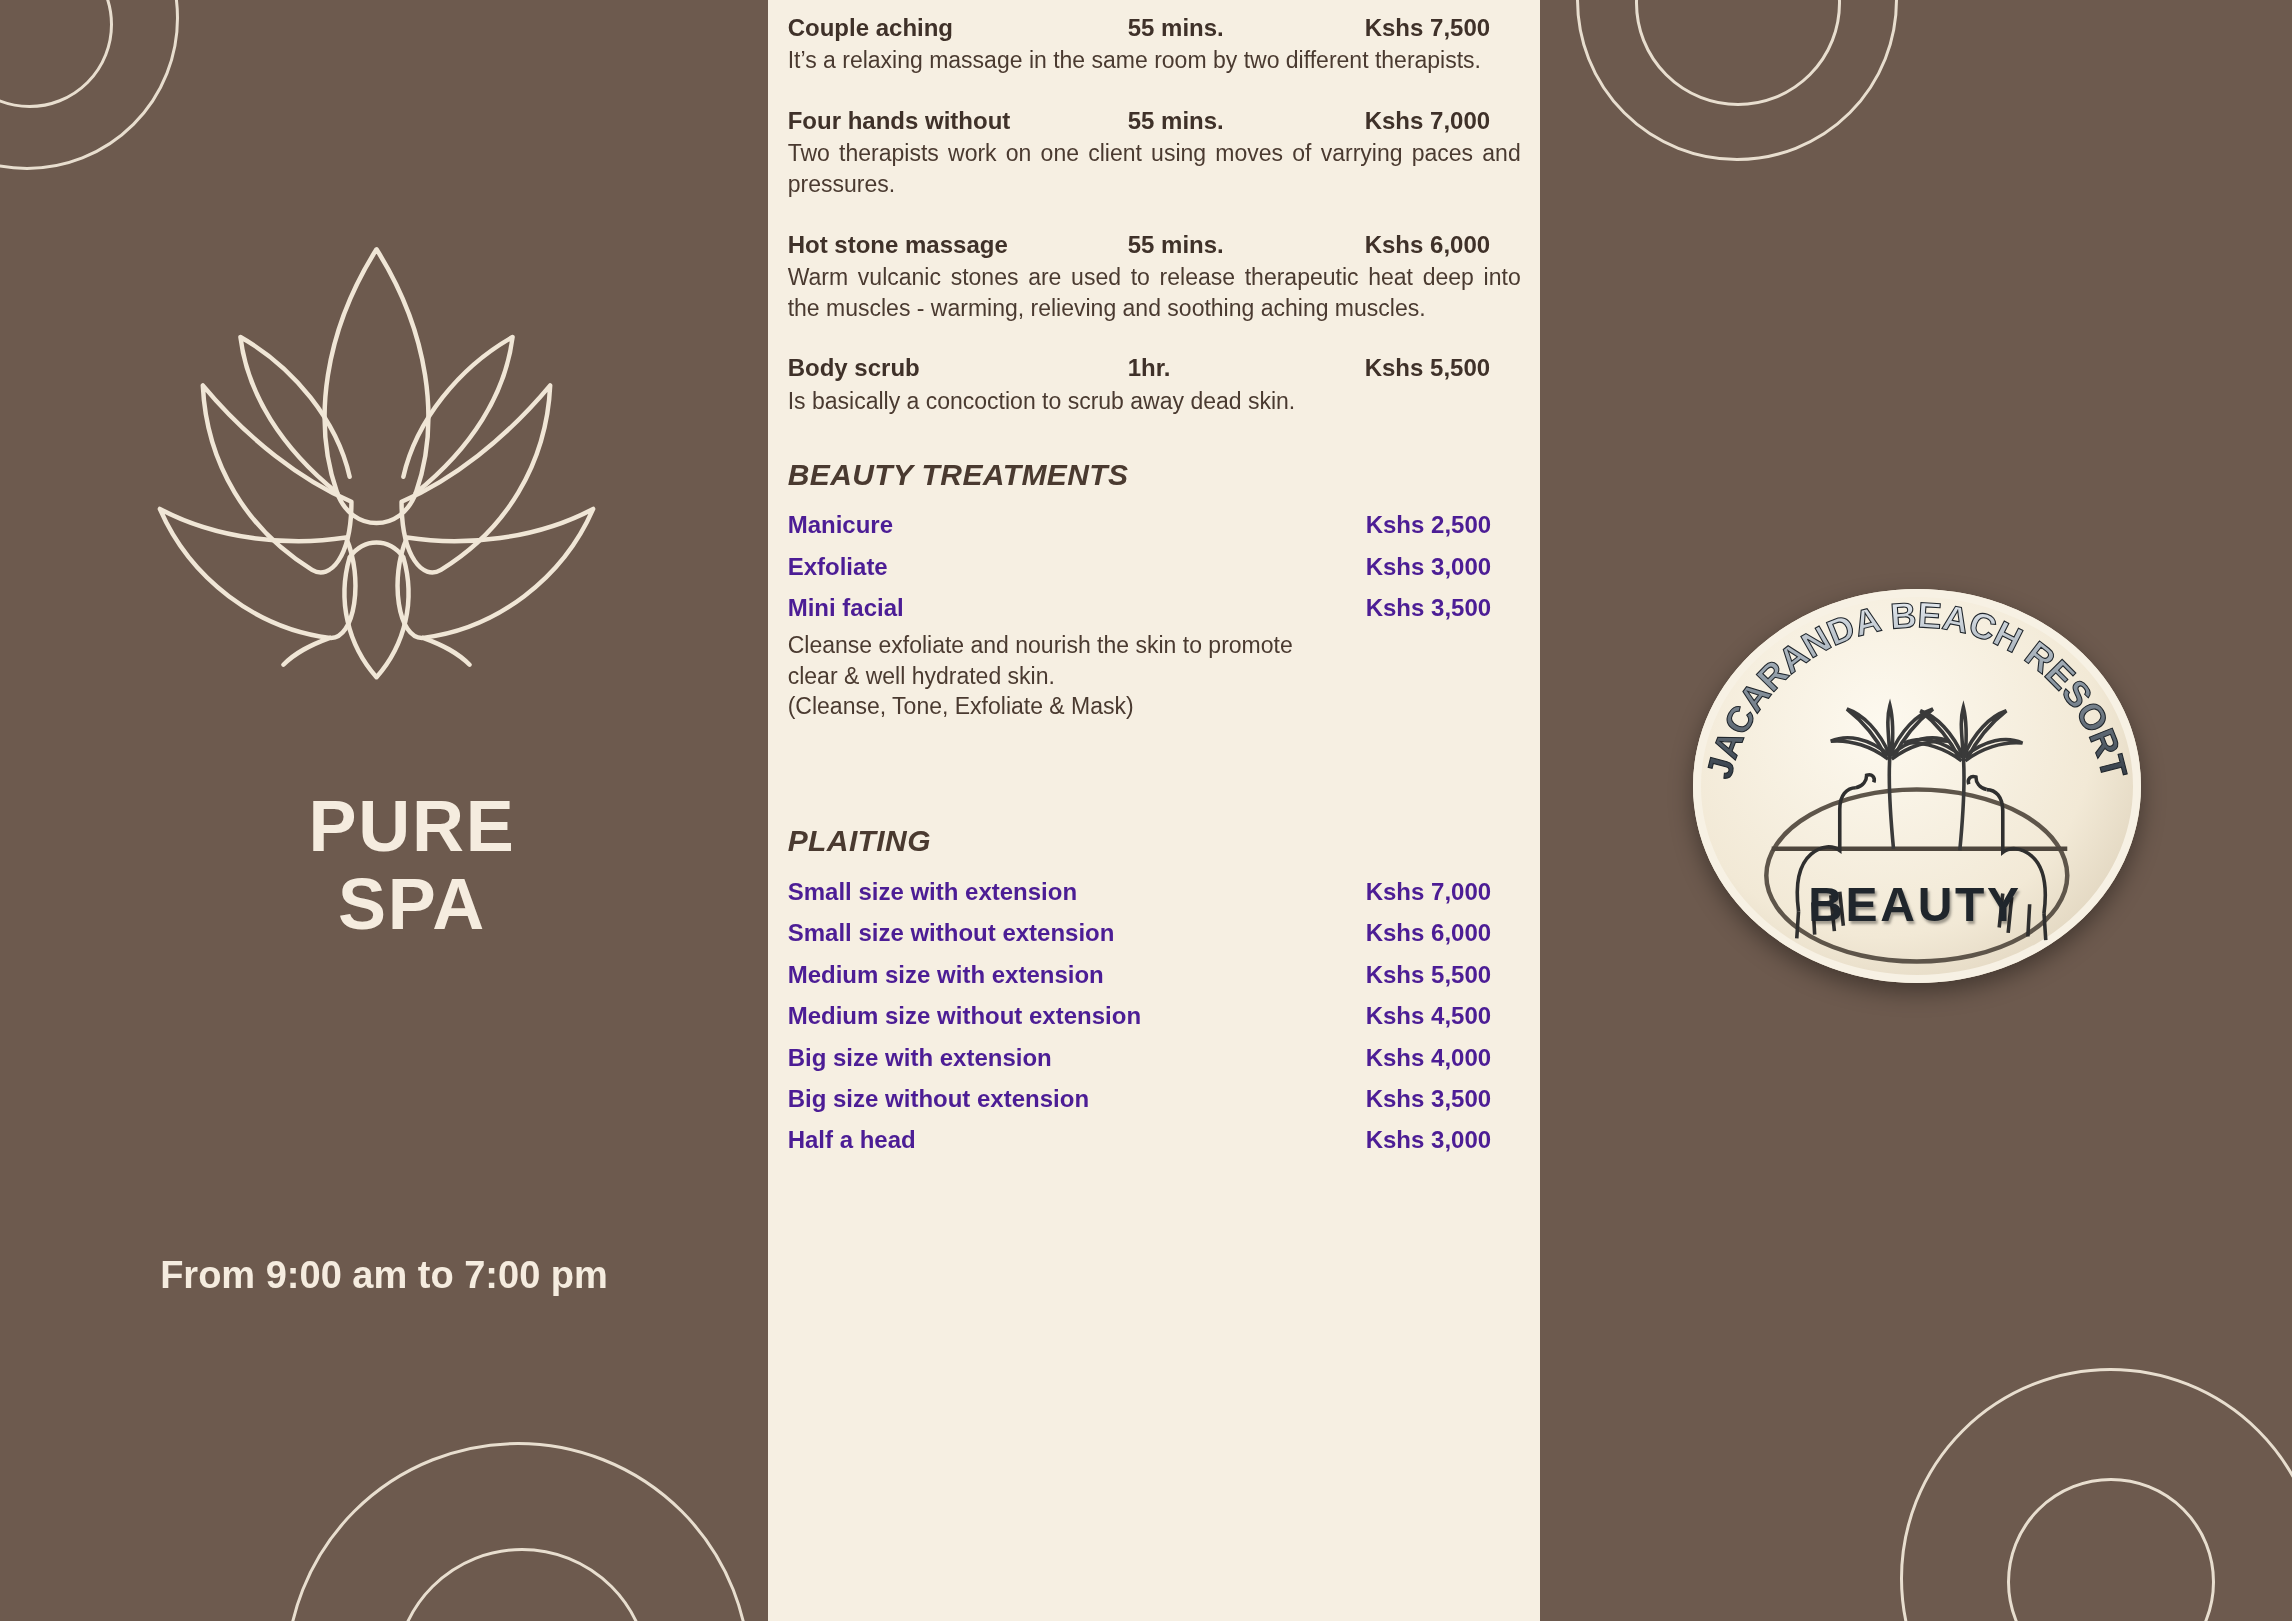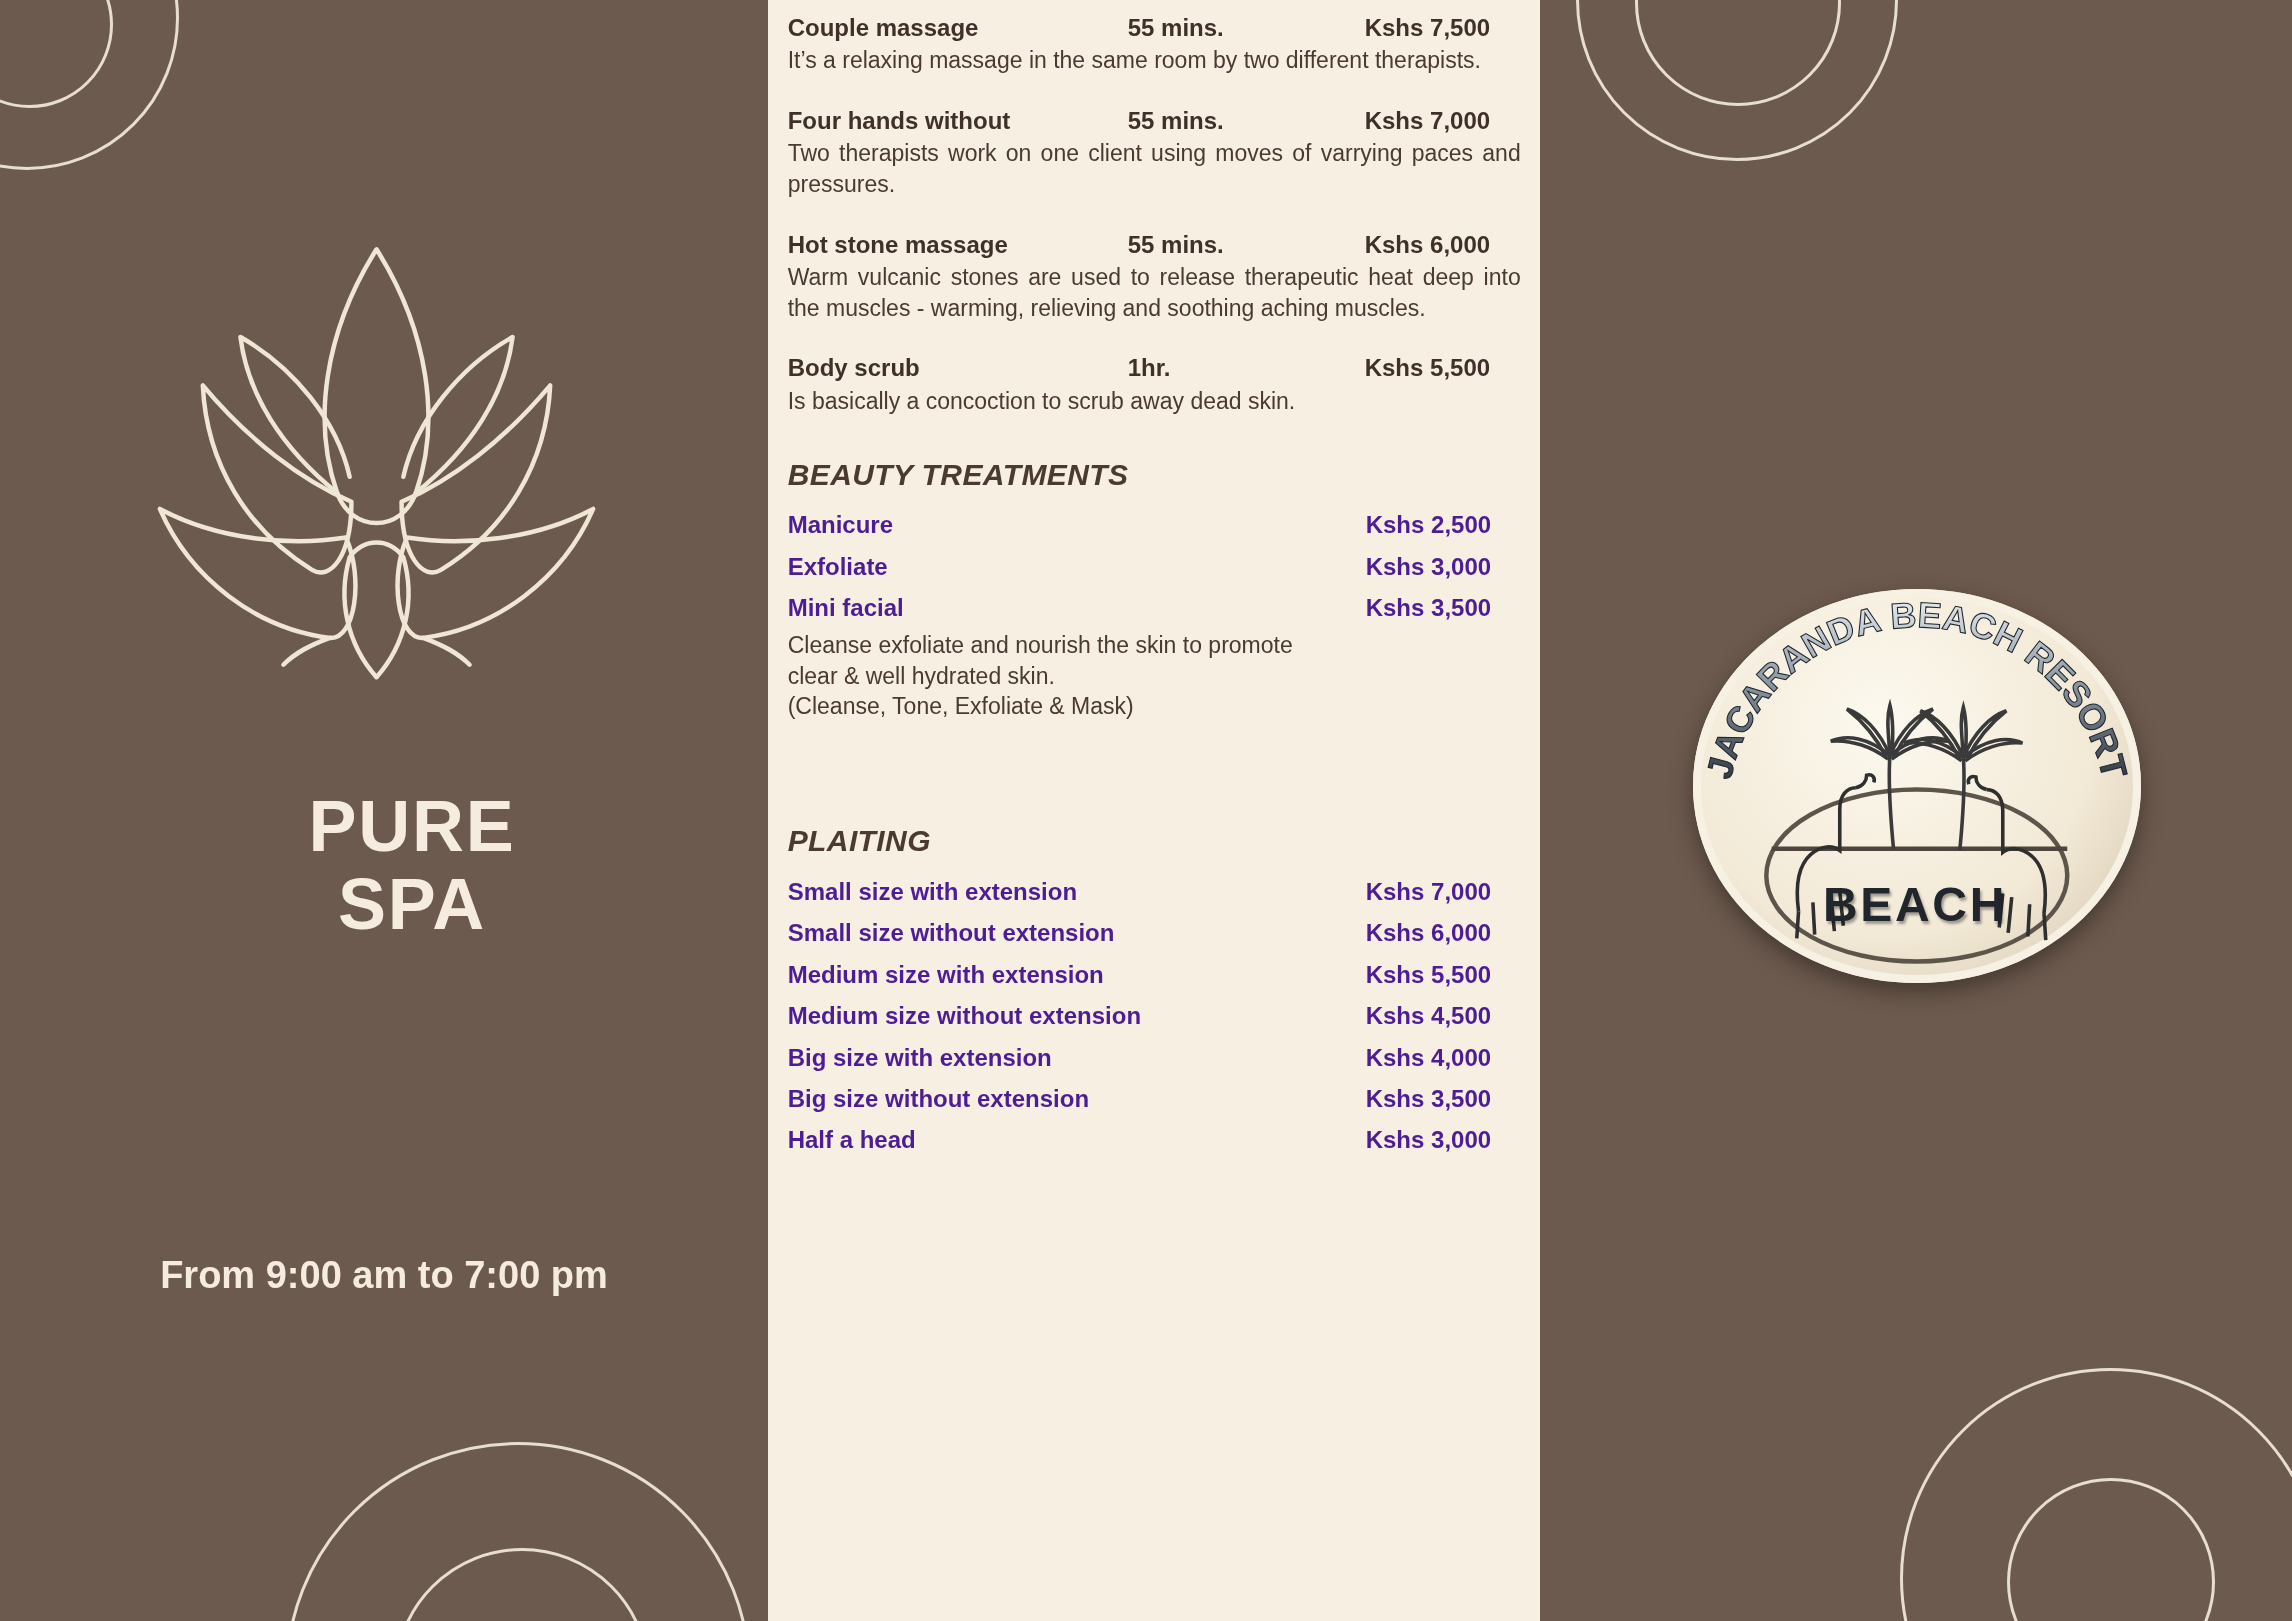--- a/index.html
+++ b/index.html
@@ -204,21 +204,21 @@
 SPA</div>
 
   <div class="hours">From 9:00 am to 7:00 pm</div>
 </div>
 
 <div class="panel-center">
   <div class="center-inner">
 
     <div class="svc">
       <div class="svc-head">
-        <span class="svc-name">Couple massage</span>
+        <span class="svc-name">Couple aching</span>
         <span class="svc-dur">55 mins.</span>
         <span class="svc-price">Kshs 7,500</span>
       </div>
       <div class="svc-desc">It’s a relaxing massage in the same room by two different therapists.</div>
     </div>
 
     <div class="svc">
       <div class="svc-head">
         <span class="svc-name">Four hands without</span>
         <span class="svc-dur">55 mins.</span>
@@ -350,15 +350,15 @@
       <path d="M360 234 C 352 232, 348 226, 348 220 C 342 218, 338 222, 340 228"></path>
       <path d="M424 372 L 426 402 M408 362 L 406 398 M388 354 L 384 394 M378 350 L 374 388"></path>
     </g>
 
     <text font-family="'Liberation Sans', sans-serif" font-size="40" font-weight="bold" fill="url(#metal)" stroke="#20262c" stroke-width="1.2">
       <textPath href="#arcTop" startOffset="50%" text-anchor="middle">JACARANDA BEACH RESORT</textPath>
     </text>
   </svg>
 
   <div class="logo-text-bottom" style="top: 297px; font-size: 48px; letter-spacing: 2.7px;
-       color:#20262c; text-shadow: 1.8px 2.7px 2.7px rgba(0,0,0,.35);">BEACH</div>
+       color:#20262c; text-shadow: 1.8px 2.7px 2.7px rgba(0,0,0,.35);">BEAUTY</div>
 </div>
 
 
 </body></html>

